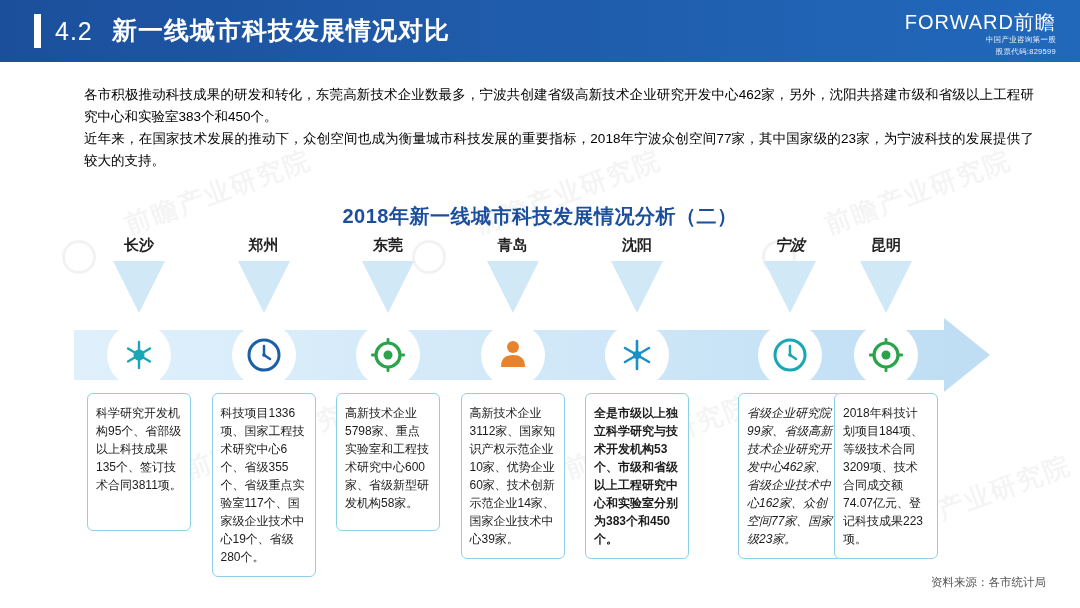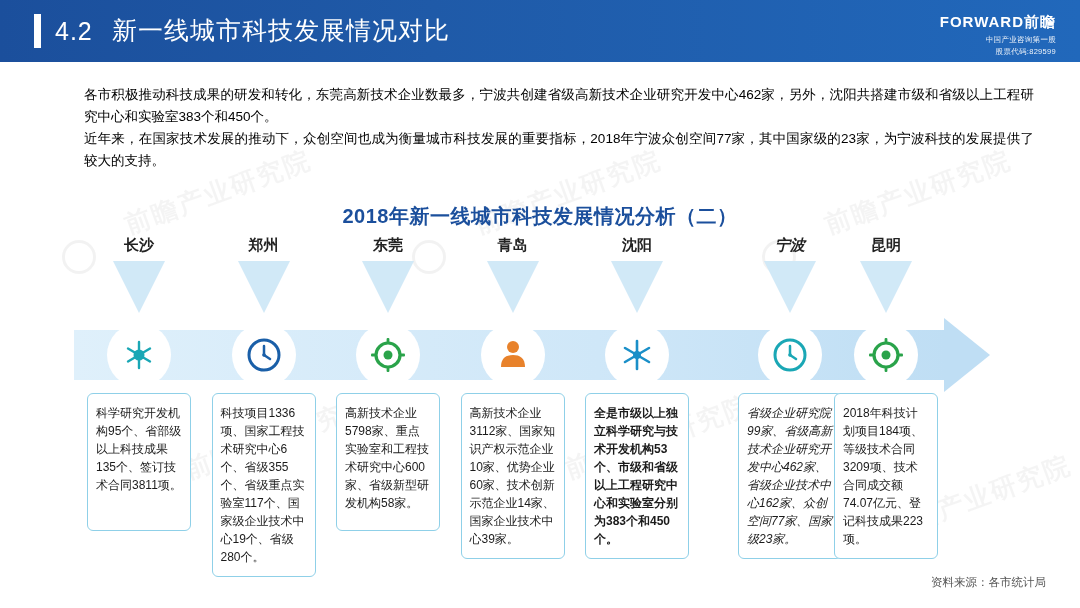--- a/index.html
+++ b/index.html
@@ -38,31 +38,31 @@
     letter-spacing: 1px;
     line-height: 34px;
   }
   .header-title {
     position: absolute;
     left: 112px; top: 13px;
     color: #ffffff;
     font-size: 25px;
     line-height: 34px;
     letter-spacing: 1px;
-    font-weight: normal;
+    font-weight: bold;
   }
   .brand {
     position: absolute;
     right: 24px; top: 10px;
     text-align: right;
     color: #ffffff;
   }
   .brand-name {
-    font-size: 15px;
-    font-weight: bold;
+    font-size: 20px;
+    font-weight: normal;
     letter-spacing: 1px;
     line-height: 24px;
   }
   .brand-sub {
     font-size: 7.5px;
     line-height: 12px;
     opacity: .92;
     letter-spacing: .3px;
   }
 

